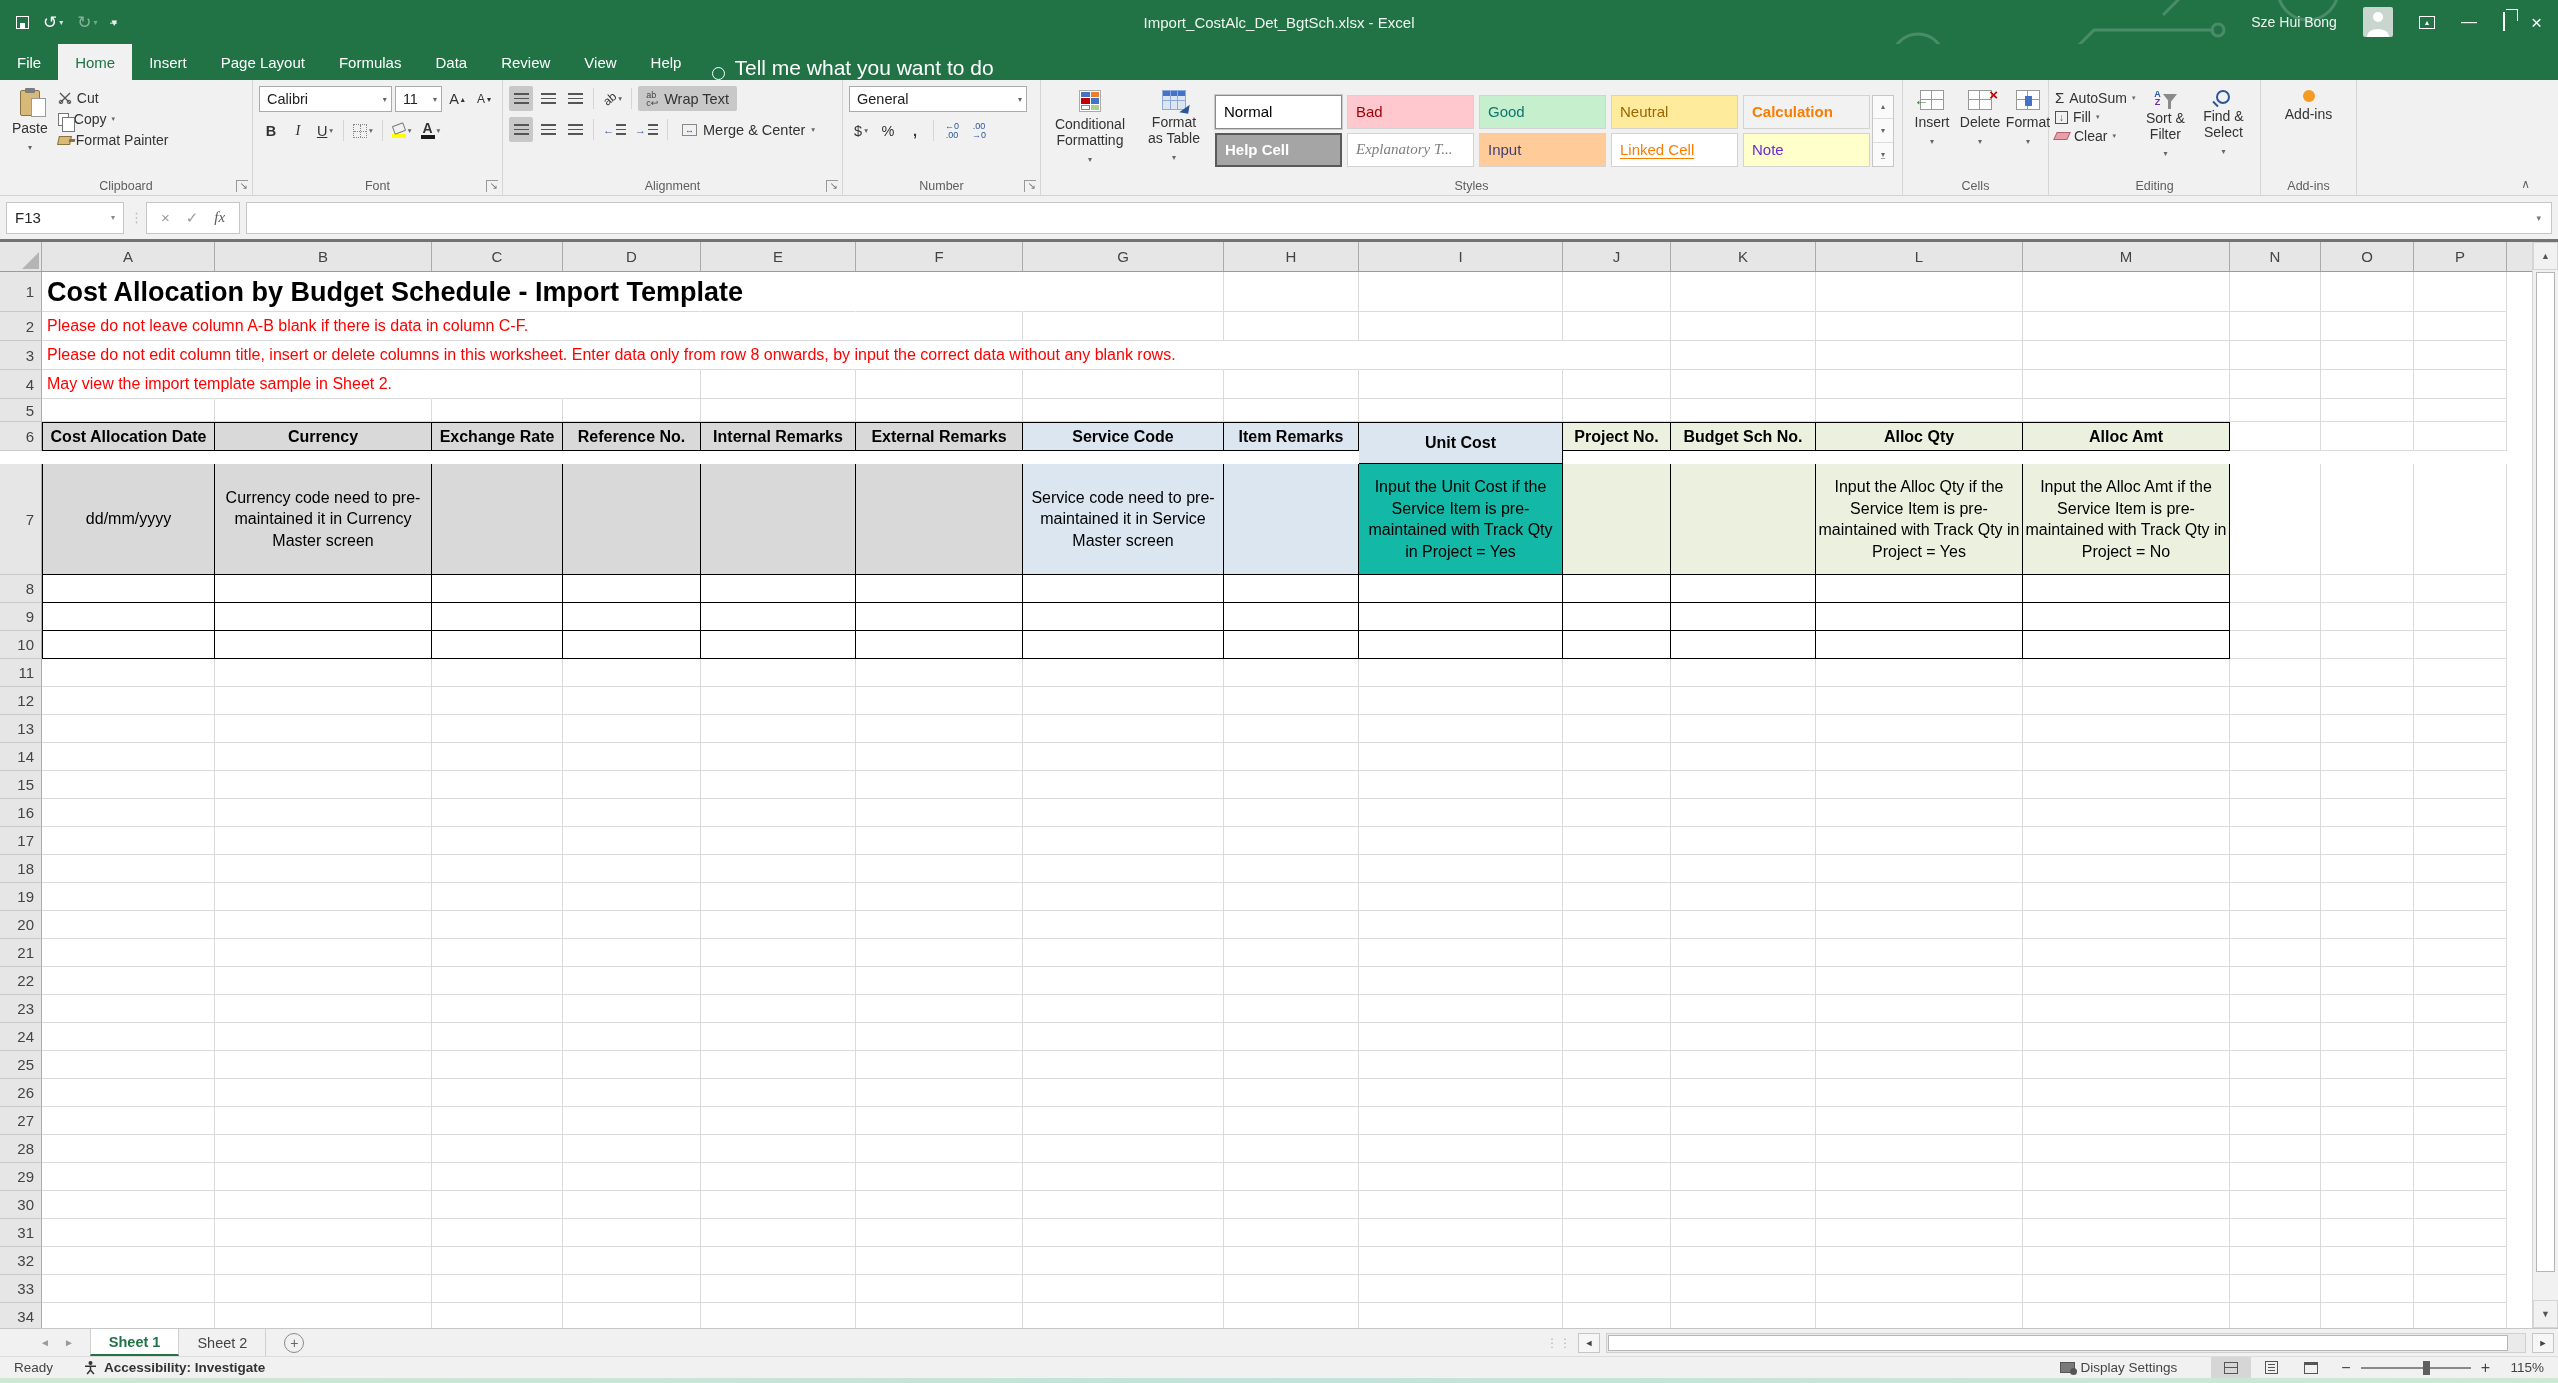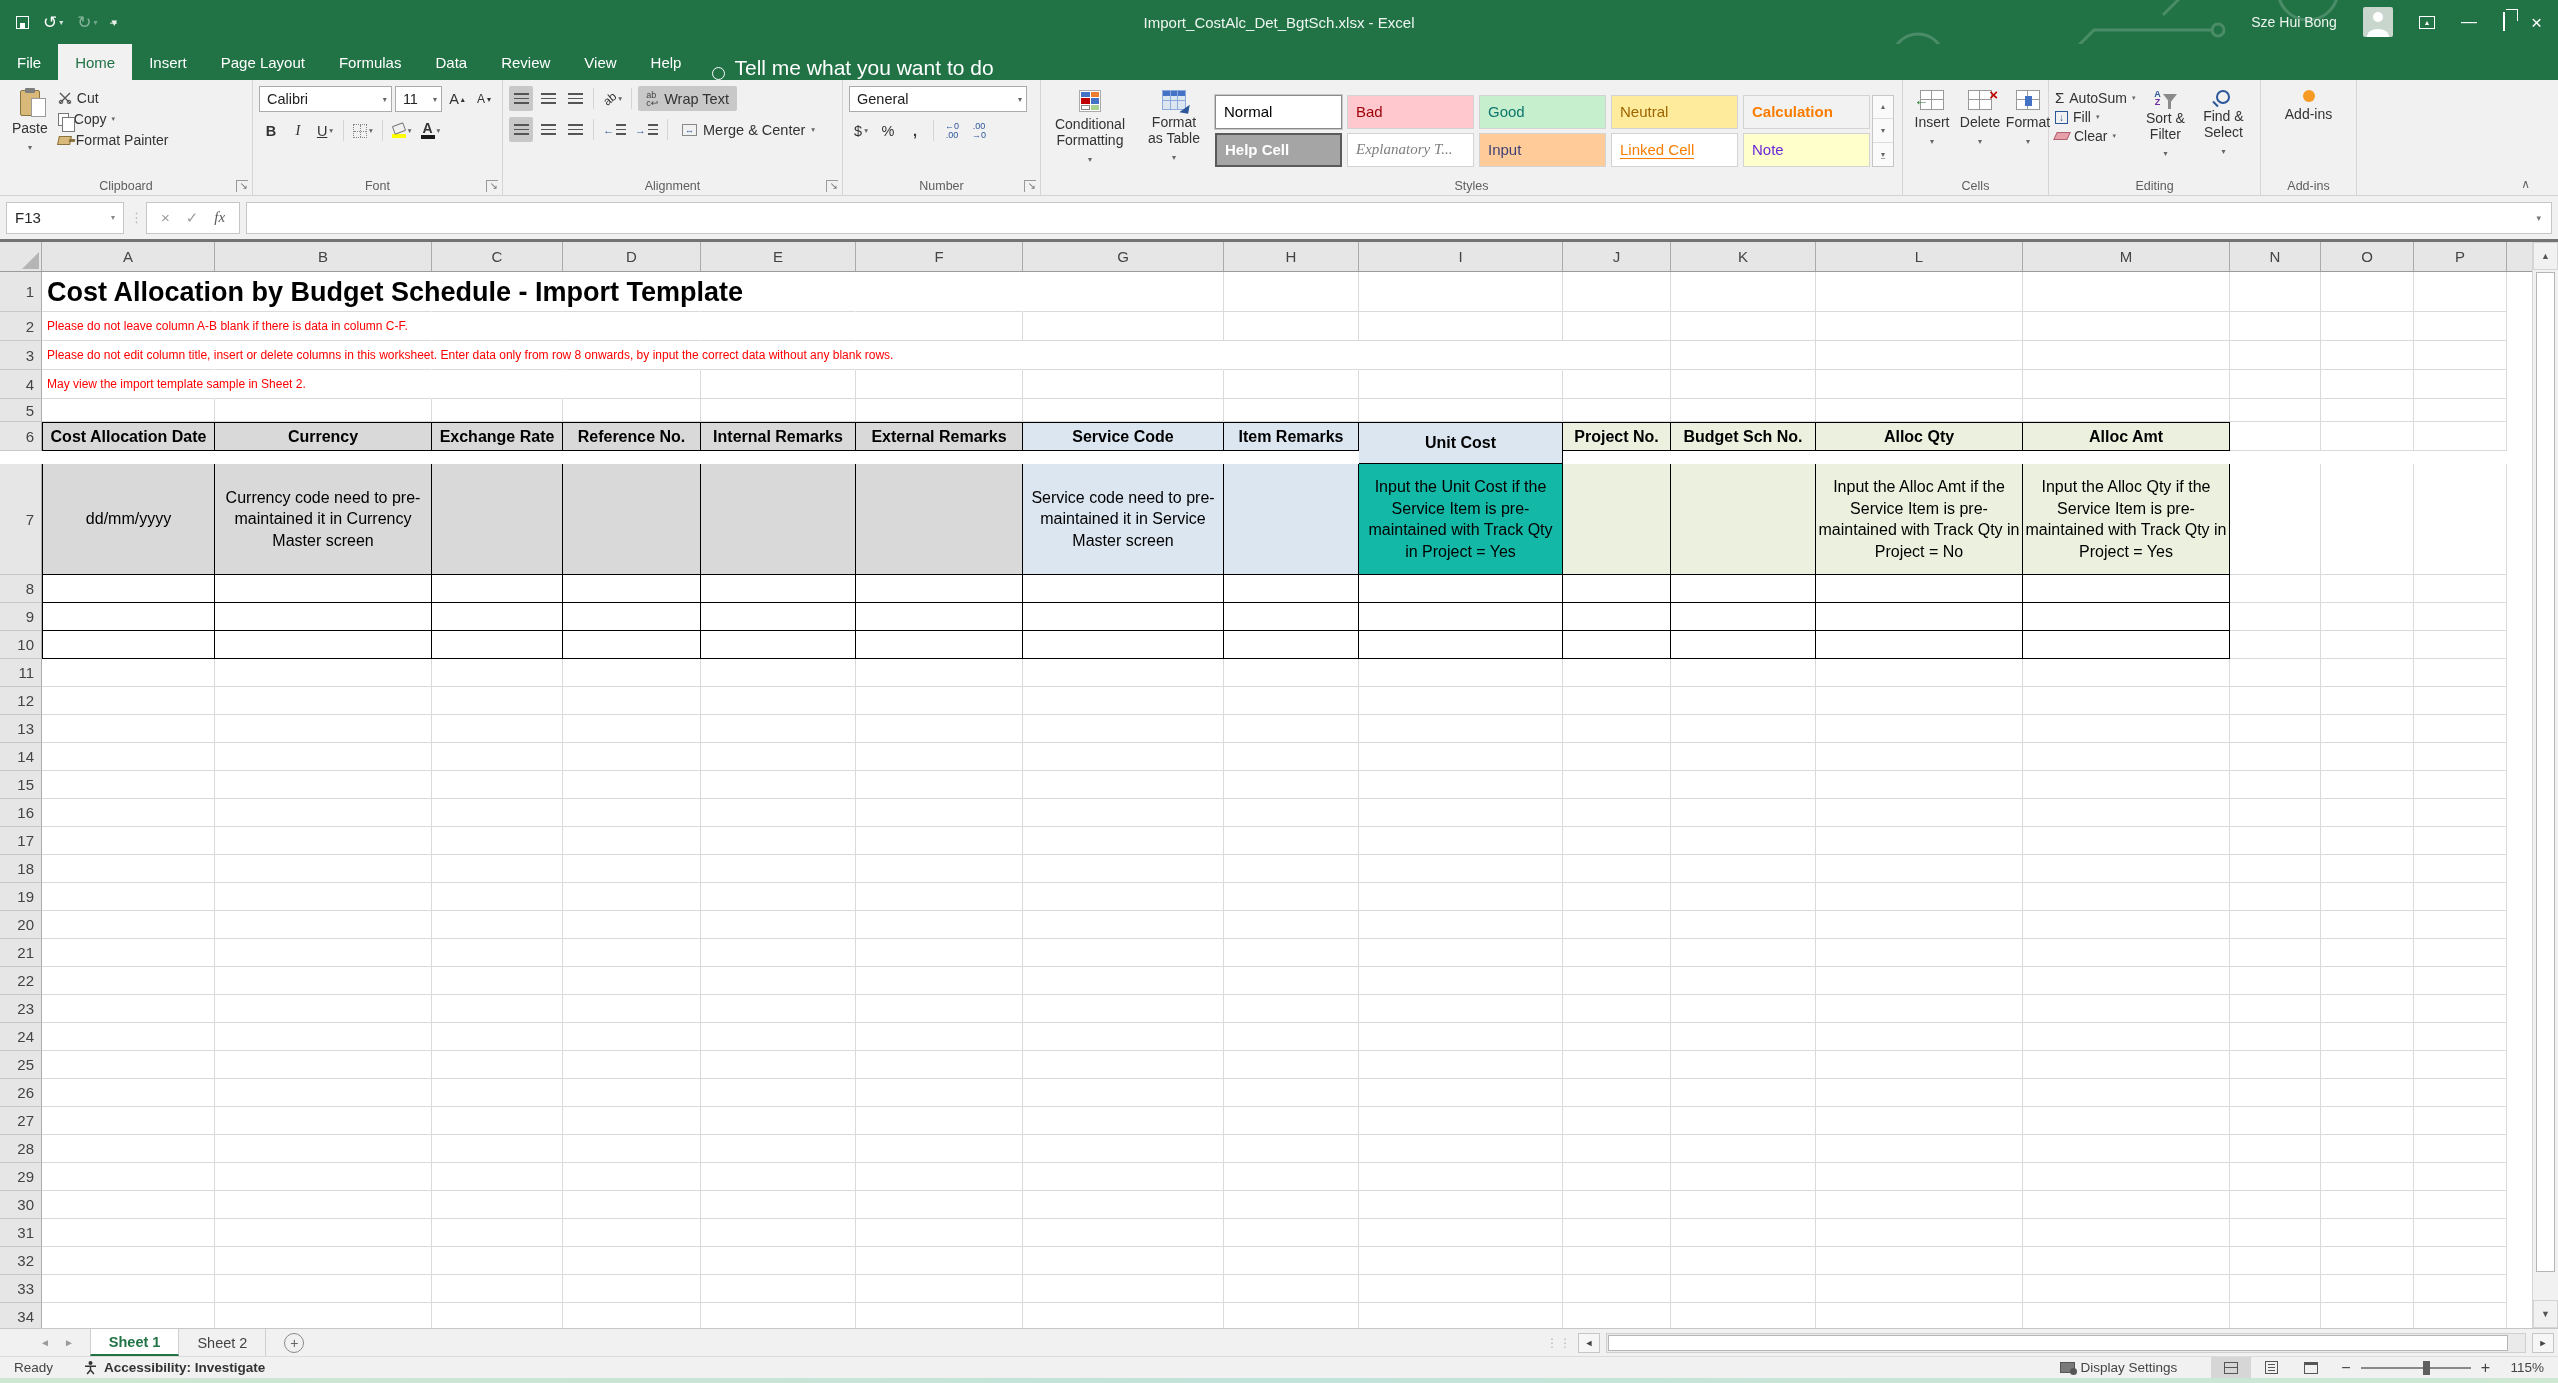--- a/index.html
+++ b/index.html
@@ -128,21 +128,21 @@
   .colhead { flex:none; display:flex; align-items:center; justify-content:center; font-size:15px; color:#444; border-right:1px solid #ababab; cursor:pointer; }
   .grow { display:flex; }
   .rowhead { flex:none; background:#e6e6e6; border-right:1px solid #ababab; border-bottom:1px solid #c9c9c9; display:flex; align-items:center; justify-content:flex-end; padding-right:7px; font-size:15px; color:#444; cursor:pointer; }
   .cell { flex:none; position:relative; border-right:1px solid #dadada; border-bottom:1px solid #dadada; background:transparent; }
   .cell.noV { border-right-color:transparent; }
   .cell.bd { border-right:1px solid #000; border-bottom:1px solid #000; }
   .cell.bd-top { border-top:1px solid #000; }
   .cell.bd-left { border-left:1px solid #000; }
   .ovf { position:absolute; left:5px; top:50%; transform:translateY(-50%); white-space:nowrap; z-index:3; }
   .t-title { font-size:27px; font-weight:bold; color:#000; }
-  .t-note { font-size:12px; color:#f00; }
+  .t-note { font-size:16px; color:#f00; }
   .cell-th { display:flex; align-items:center; justify-content:center; font-weight:bold; font-size:16px; color:#000; text-align:center; }
   .cell-hint { display:flex; align-items:center; justify-content:center; text-align:center; font-size:16px; line-height:21.5px; color:#000; padding:0 2px; }
   .vscroll { position:absolute; right:0; top:242px; width:26px; height:1086px; background:#f1f1f1; border-left:1px solid #d5d5d5; }
   .vs-btn { height:28px; display:flex; align-items:center; justify-content:center; font-size:9px; color:#555; background:#f1f1f1; border:1px solid #d5d5d5; cursor:pointer; }
   .vs-thumb { position:absolute; left:3px; right:3px; top:30px; height:1000px; background:#fff; border:1px solid #b5b5b5; cursor:grab; }
   .vs-down { position:absolute; bottom:0; left:0; right:0; }
 
   
   .sheetbar { position:absolute; left:0; top:1328px; width:100%; height:28px; background:#f1f1f1; border-top:1px solid #c6c6c6; display:flex; align-items:stretch; }
   .tab-navs { display:flex; align-items:center; gap:14px; padding:0 16px 0 40px; color:#9a9a9a; font-size:10px; }
@@ -683,22 +683,22 @@
         <div class="cell bd cell-hint" style="width: 217px; height: 111px; background: rgb(217, 217, 217);">Currency code need to pre-maintained it in Currency Master screen</div>
         <div class="cell bd" style="width: 131px; height: 111px; background: rgb(217, 217, 217);"></div>
         <div class="cell bd" style="width: 138px; height: 111px; background: rgb(217, 217, 217);"></div>
         <div class="cell bd" style="width: 155px; height: 111px; background: rgb(217, 217, 217);"></div>
         <div class="cell bd" style="width: 167px; height: 111px; background: rgb(217, 217, 217);"></div>
         <div class="cell bd cell-hint" style="width: 201px; height: 111px; background: rgb(220, 230, 241);">Service code need to pre-maintained it in Service Master screen</div>
         <div class="cell bd" style="width: 135px; height: 111px; background: rgb(220, 230, 241);"></div>
         <div class="cell bd cell-hint" style="width: 204px; height: 111px; background: #14b8a6;">Input the Unit Cost if the Service Item is pre-maintained with Track Qty in Project = Yes</div>
         <div class="cell bd" style="width: 108px; height: 111px; background: rgb(235, 241, 222);"></div>
         <div class="cell bd" style="width: 145px; height: 111px; background: rgb(235, 241, 222);"></div>
+        <div class="cell bd cell-hint" style="width: 207px; height: 111px; background: rgb(235, 241, 222);">Input the Alloc Qty if the Service Item is pre-maintained with Track Qty in Project = Yes</div>
         <div class="cell bd cell-hint" style="width: 207px; height: 111px; background: rgb(235, 241, 222);">Input the Alloc Amt if the Service Item is pre-maintained with Track Qty in Project = No</div>
-        <div class="cell bd cell-hint" style="width: 207px; height: 111px; background: rgb(235, 241, 222);">Input the Alloc Qty if the Service Item is pre-maintained with Track Qty in Project = Yes</div>
         <div class="cell" style="width: 91px; height: 111px;"></div>
         <div class="cell" style="width: 93px; height: 111px;"></div>
         <div class="cell" style="width: 93px; height: 111px;"></div>
       </div>
       <div class="grow">
         <div class="rowhead" style="width: 42px; height: 28px;">8</div>
         <div class="cell bd bd-left" style="width: 173px; height: 28px; background: rgb(255, 255, 255);"></div>
         <div class="cell bd" style="width: 217px; height: 28px; background: rgb(255, 255, 255);"></div>
         <div class="cell bd" style="width: 131px; height: 28px; background: rgb(255, 255, 255);"></div>
         <div class="cell bd" style="width: 138px; height: 28px; background: rgb(255, 255, 255);"></div>

